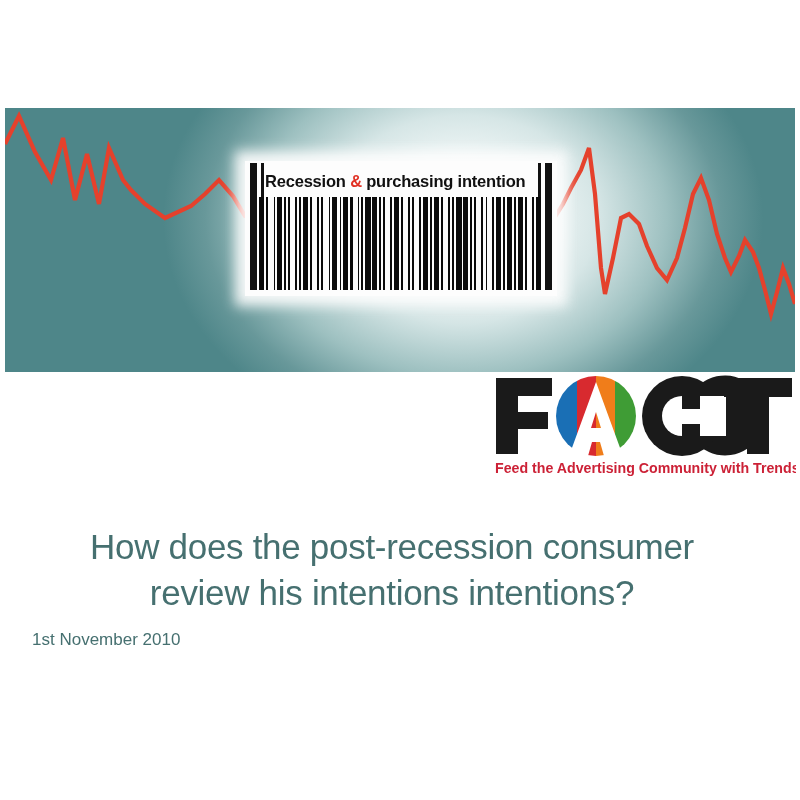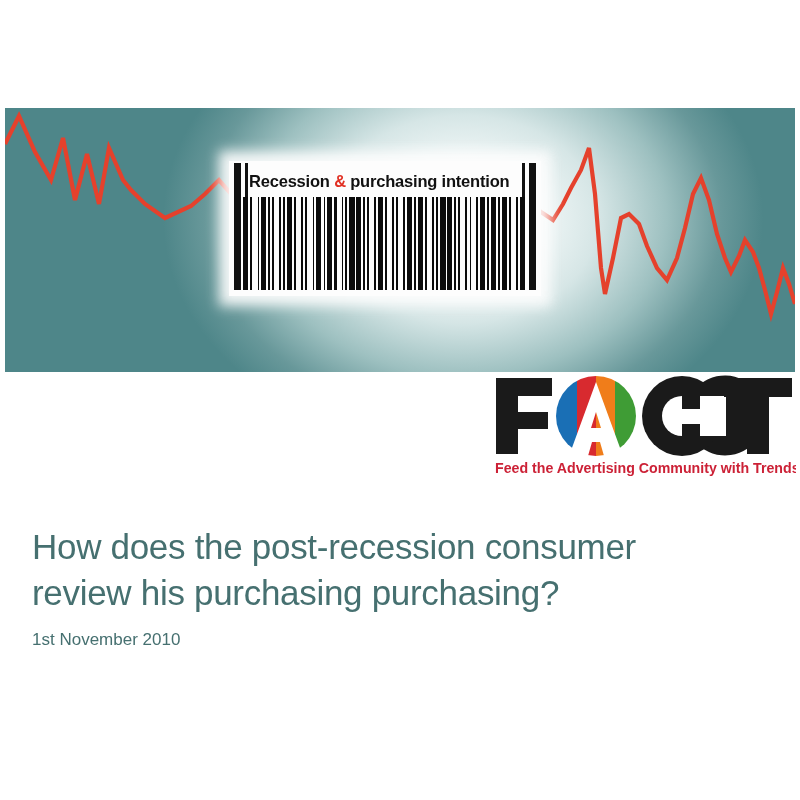--- a/index.html
+++ b/index.html
@@ -47,21 +47,21 @@
     left: 0;
     top: 0;
     width: 790px;
     height: 264px;
     display: block;
   }
 
   
   #barcode-block {
     position: absolute;
-    left: 224px;
+    left: 240px;
     top: 53px;         
     width: 312px;
     height: 135px;
     background: #fdfdfd;
     box-shadow: 0 0 12px 10px rgba(253,253,253,0.92);
   }
   #barcode-caption {
     position: absolute;
     left: 20px;
     top: 7px;
@@ -125,21 +125,21 @@
     left: 32px;
     top: 524px;
     width: 720px;
     color: #467070;
     font-family: "Liberation Sans", sans-serif;
     font-size: 35px;
     line-height: 46px;
     font-weight: 400;
     letter-spacing: -0.3px;
   }
-  #headline .ln { display: block; }
+  #headline .ln { display: block; text-align: center; }
   #subtitle {
     position: absolute;
     left: 32px;
     top: 628px;
     color: #467070;
     font-family: "Liberation Sans", sans-serif;
     font-size: 17px;
     line-height: 24px;
     font-weight: 400;
   }
@@ -304,18 +304,18 @@
       <g>
         <path d="M232,6 L300,6 L300,25 L277,25 L277,82 L255,82 L255,25 L232,25 Z" fill="#1a1a1a"></path>
       </g>
 
       <text x="3" y="101" font-family="Liberation Sans, sans-serif" font-size="14.2" font-weight="bold" fill="#cc2136">Feed the Advertising Community with Trends</text>
     </svg>
   </div>
 
   <div id="headline">
     <span class="ln">How does the post-recession consumer</span>
-    <span class="ln">review his purchasing purchasing?</span>
+    <span class="ln">review his intentions intentions?</span>
   </div>
 
   <div id="subtitle">1st November 2010</div>
 
 </div>
 
 </body></html>

